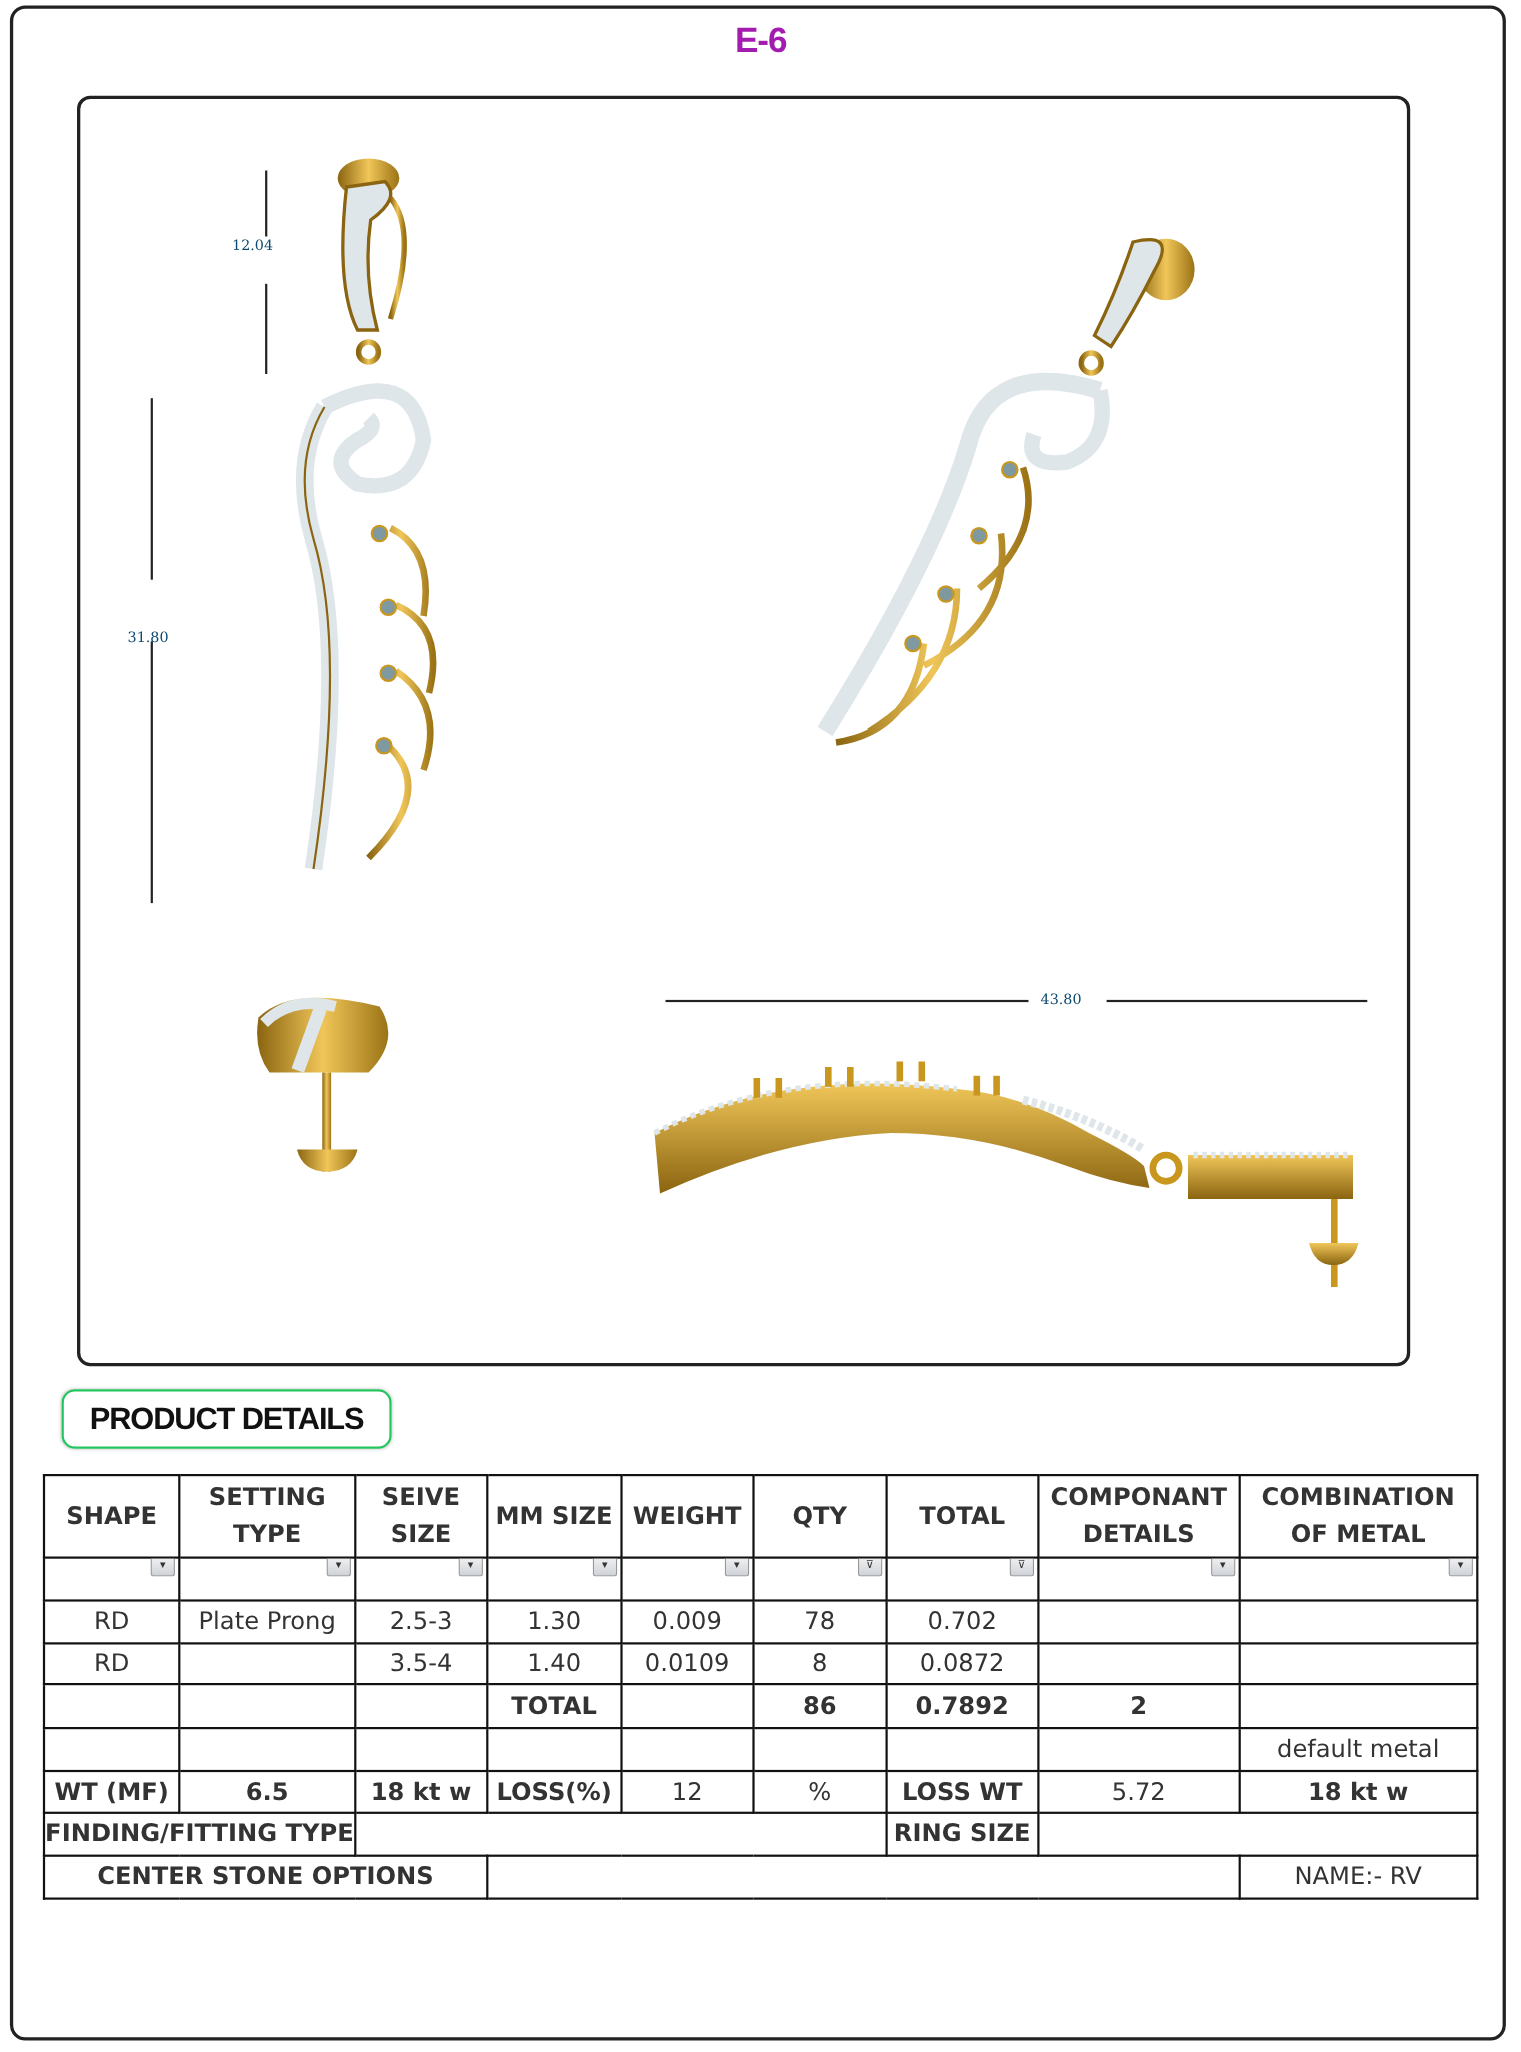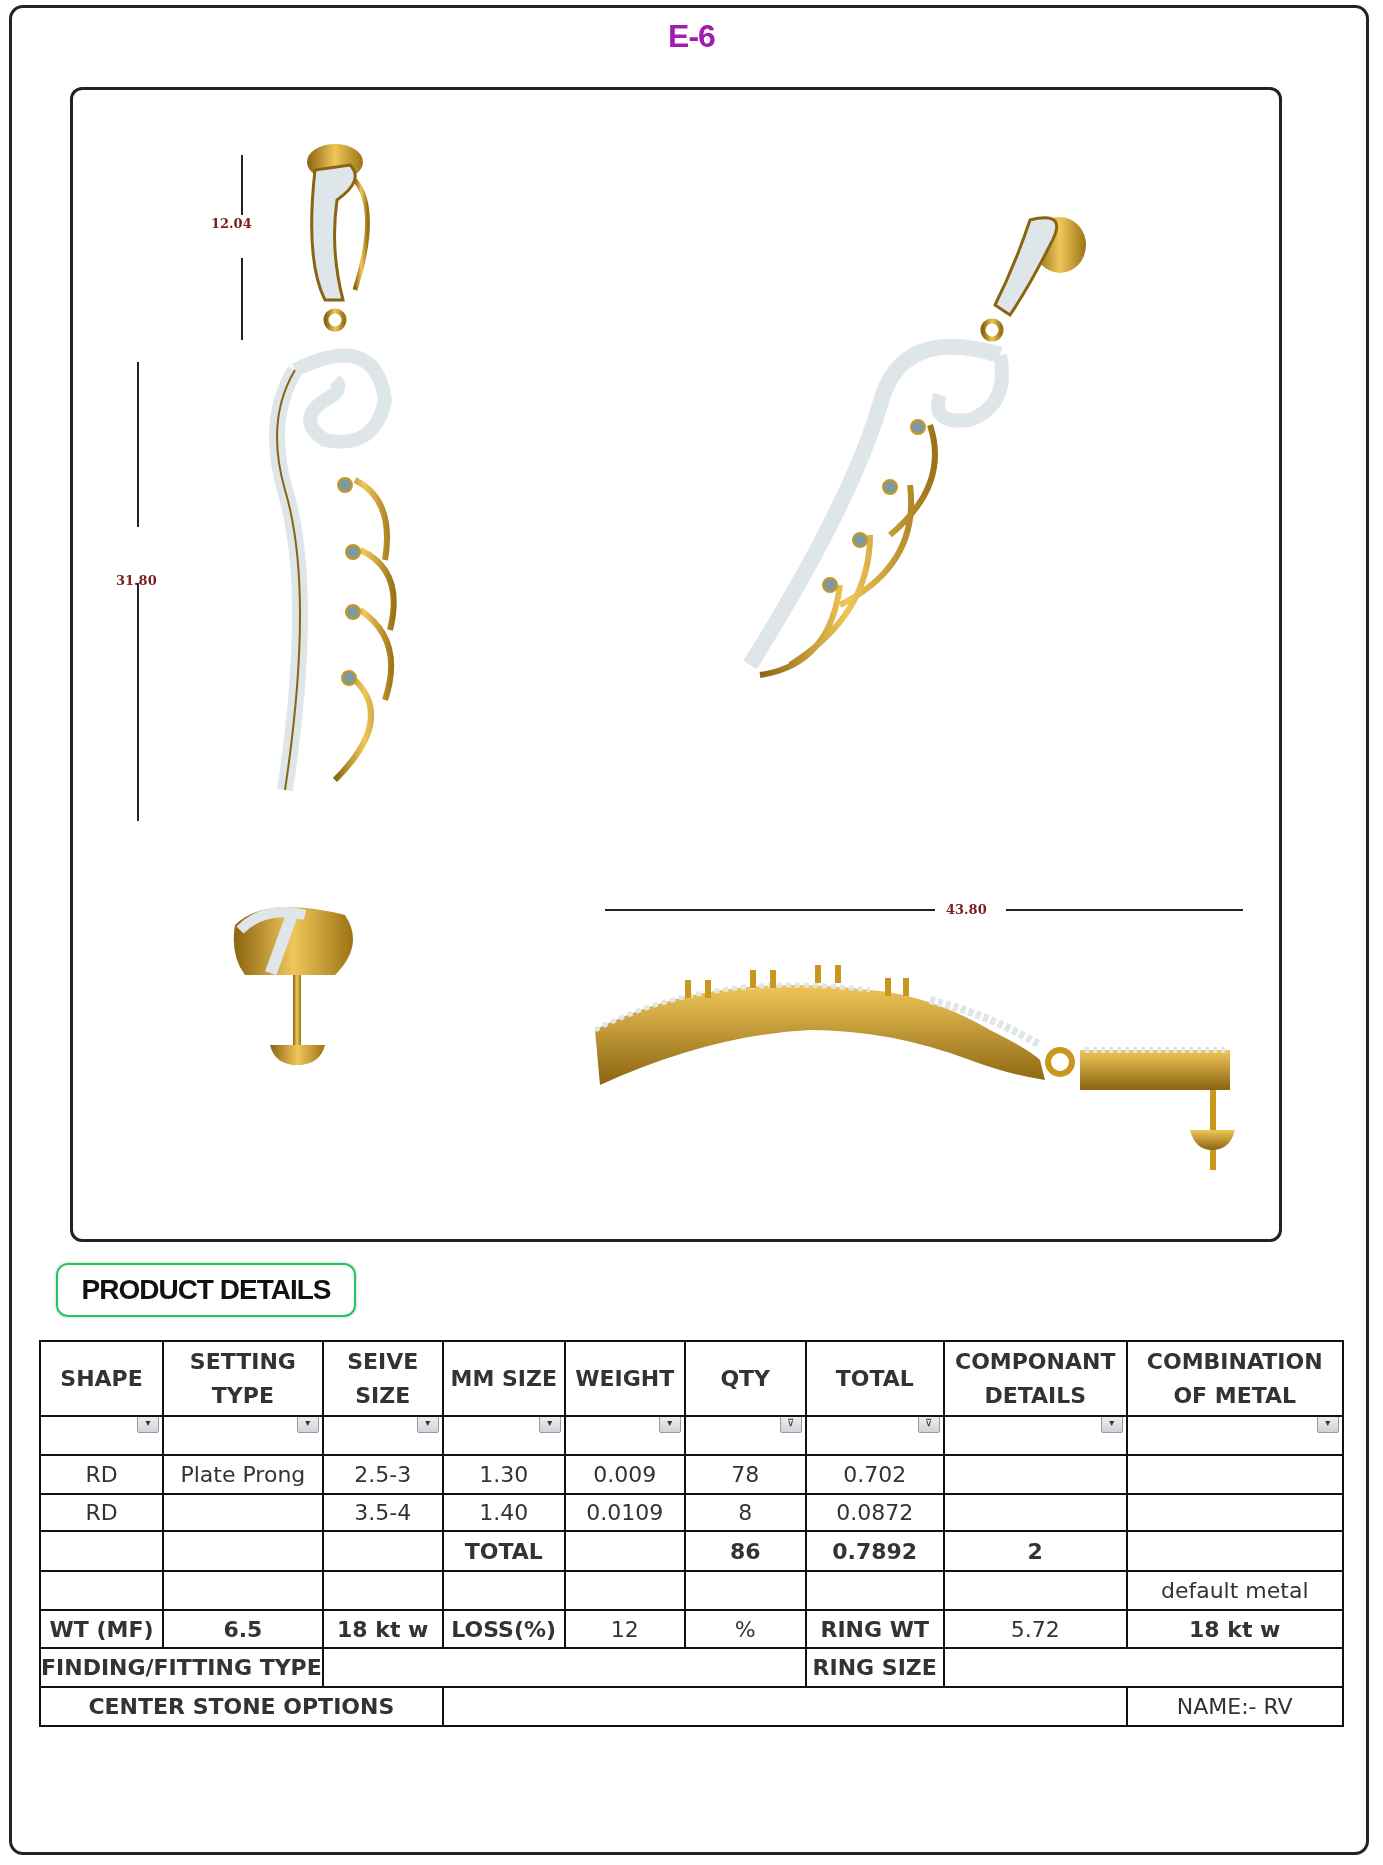--- a/index.html
+++ b/index.html
@@ -1,20 +1,20 @@
 <!DOCTYPE html>
 <html><head>
 <meta charset="utf-8">
 <style>
   html,body{margin:0;padding:0;background:#fff;}
   body{width:1383px;height:1865px;position:relative;overflow:hidden;font-family:"Liberation Sans","DejaVu Sans",sans-serif;}
   .outer{position:absolute;left:9px;top:5px;width:1360px;height:1850px;border:3px solid #222;border-radius:14px;box-sizing:border-box;}
   .title{position:absolute;left:0;width:1383px;top:18px;text-align:center;font-weight:bold;font-size:32px;color:#a21caf;letter-spacing:-1px;}
   .frame{position:absolute;left:70px;top:87px;width:1212px;height:1155px;border:3px solid #222;border-radius:12px;box-sizing:border-box;}
-  .dim{position:absolute;font-family:"DejaVu Serif","Liberation Serif",serif;font-weight:bold;font-size:13px;color:#7f1d1d;}
+  .dim{position:absolute;font-family:"DejaVu Serif","Liberation Serif",serif;font-weight:normal;font-size:13px;color:#0c4a6e;}
   .vline{position:absolute;width:2px;background:#222;}
   .hline{position:absolute;height:2px;background:#222;}
   .gold{position:absolute;}
   .badge{position:absolute;left:56px;top:1263px;width:300px;height:54px;border:2px solid #22c55e;border-radius:12px;box-sizing:border-box;display:flex;align-items:center;justify-content:center;font-size:28px;font-weight:bold;color:#111;letter-spacing:-1px;box-shadow:0 0 3px #bbb;}
   table.pd{position:absolute;left:39px;top:1340px;border-collapse:collapse;table-layout:fixed;}
   table.pd td{border:2px solid #111;padding:0;text-align:center;vertical-align:middle;font-family:"DejaVu Sans","Liberation Sans",sans-serif;font-size:22px;color:#333;overflow:hidden;white-space:nowrap;}
   td.hdr{color:#c0141c;font-weight:bold;font-size:22px;line-height:34px;white-space:normal;}
   td.b{font-weight:bold;color:#111;}
   td.red{color:#c0141c;}
   td.redb{color:#c0141c;font-weight:bold;}
@@ -245,21 +245,21 @@
     <td class="thin"></td>
     <td class="red">default metal</td>
   </tr>
   <tr style="height:38px">
     <td class="b">WT (MF)</td>
     <td class="b thin">6.5</td>
     <td class="b thin">18 kt w</td>
     <td class="b">LOSS(%)</td>
     <td class="thin">12</td>
     <td class="thin">%</td>
-    <td class="b">RING WT</td>
+    <td class="b">LOSS WT</td>
     <td class="thin">5.72</td>
     <td class="b">18 kt w</td>
   </tr>
   <tr style="height:39px">
     <td class="b left" colspan="2">FINDING/FITTING TYPE</td>
     <td colspan="4"></td>
     <td class="b">RING SIZE</td>
     <td colspan="2"></td>
   </tr>
   <tr style="height:39px">

